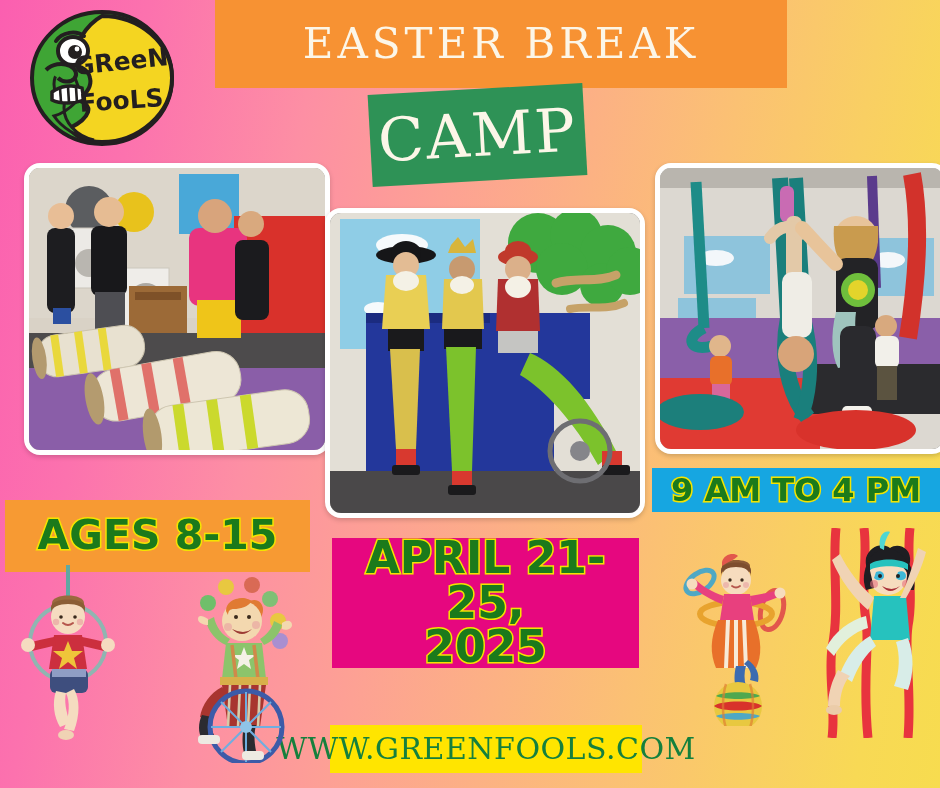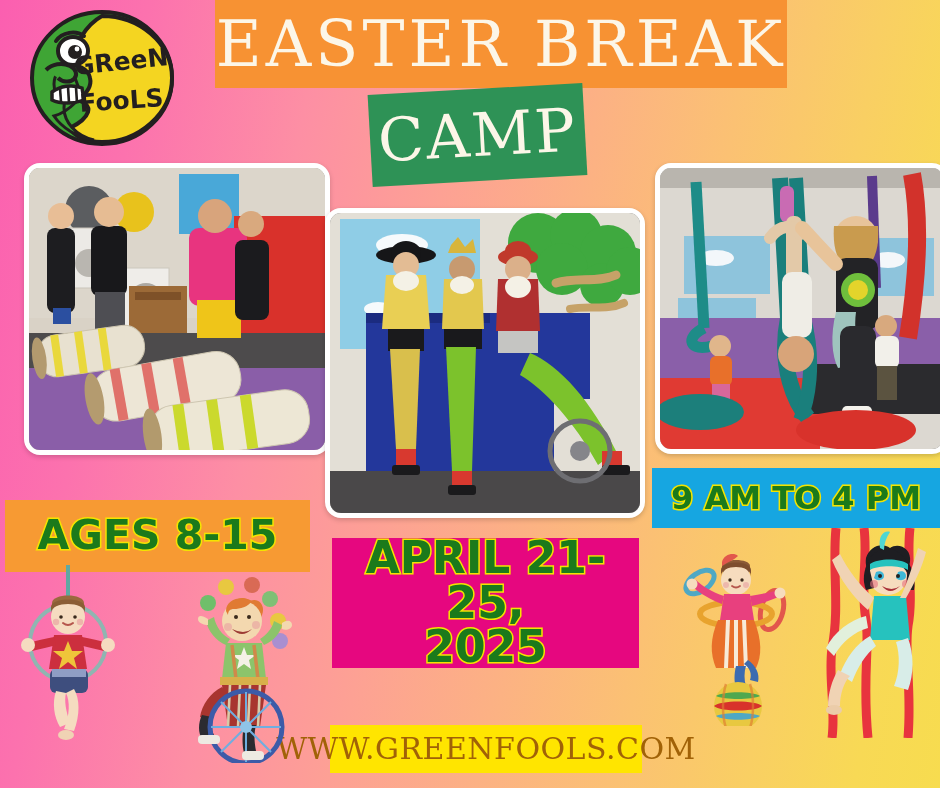--- a/index.html
+++ b/index.html
@@ -56,21 +56,21 @@
     position: absolute;
     left: 0; top: 0; width: 100%; height: 100%;
     display: flex; align-items: center; justify-content: center;
     color: #FCF6E8;
     font-family: "DejaVu Serif", "Liberation Serif", serif;
     font-weight: 400;
     letter-spacing: 3px;
     white-space: nowrap;
     line-height: 1;
   }
-  #title-main .headline-text { font-size: 63px; letter-spacing: 4px; }
+  #title-main .headline-text { font-size: 42px; letter-spacing: 4px; }
   #title-sub  .headline-text { font-size: 60px; letter-spacing: 2px; }
 
   
   .photo {
     position: absolute;
     border: 5px solid #FFFFFF;
     border-radius: 16px;
     overflow: hidden;
     box-shadow: 0 2px 5px rgba(0,0,0,0.18);
     background: #777;
@@ -93,21 +93,21 @@
     width: 305px; height: 72px;
     background: #F79A33;
   }
   #block-dates {
     left: 332px; top: 538px;
     width: 307px; height: 130px;
     background: #E6077F;
   }
   #block-time {
     left: 652px; top: 468px;
-    width: 288px; height: 60px;
+    width: 288px; height: 44px;
     background: #16A6E1;
   }
   #block-url {
     left: 330px; top: 725px;
     width: 312px; height: 48px;
     background: #FFE500;
   }
 
   .display-text {
     color: #1B7A1B;
@@ -117,21 +117,21 @@
     letter-spacing: 0px;
     -webkit-text-stroke: 3px #F4E400;
     paint-order: stroke fill;
     white-space: pre-line;
   }
   #block-ages  .display-text { font-size: 41px; }
   #block-dates .display-text { font-size: 44px; }
   #block-time  .display-text { font-size: 32px; }
 
   #block-url .display-text {
-    color: #a16207;
+    color: #15803d;
     -webkit-text-stroke: 0px transparent;
     font-family: "DejaVu Serif", "Liberation Serif", serif;
     font-weight: 400;
     font-size: 30px;
     letter-spacing: 0.5px;
   }
 
   
   .deco { position: absolute; }
   #deco-aerial-hoop { left: 8px;   top: 565px; width: 120px; height: 175px; }

